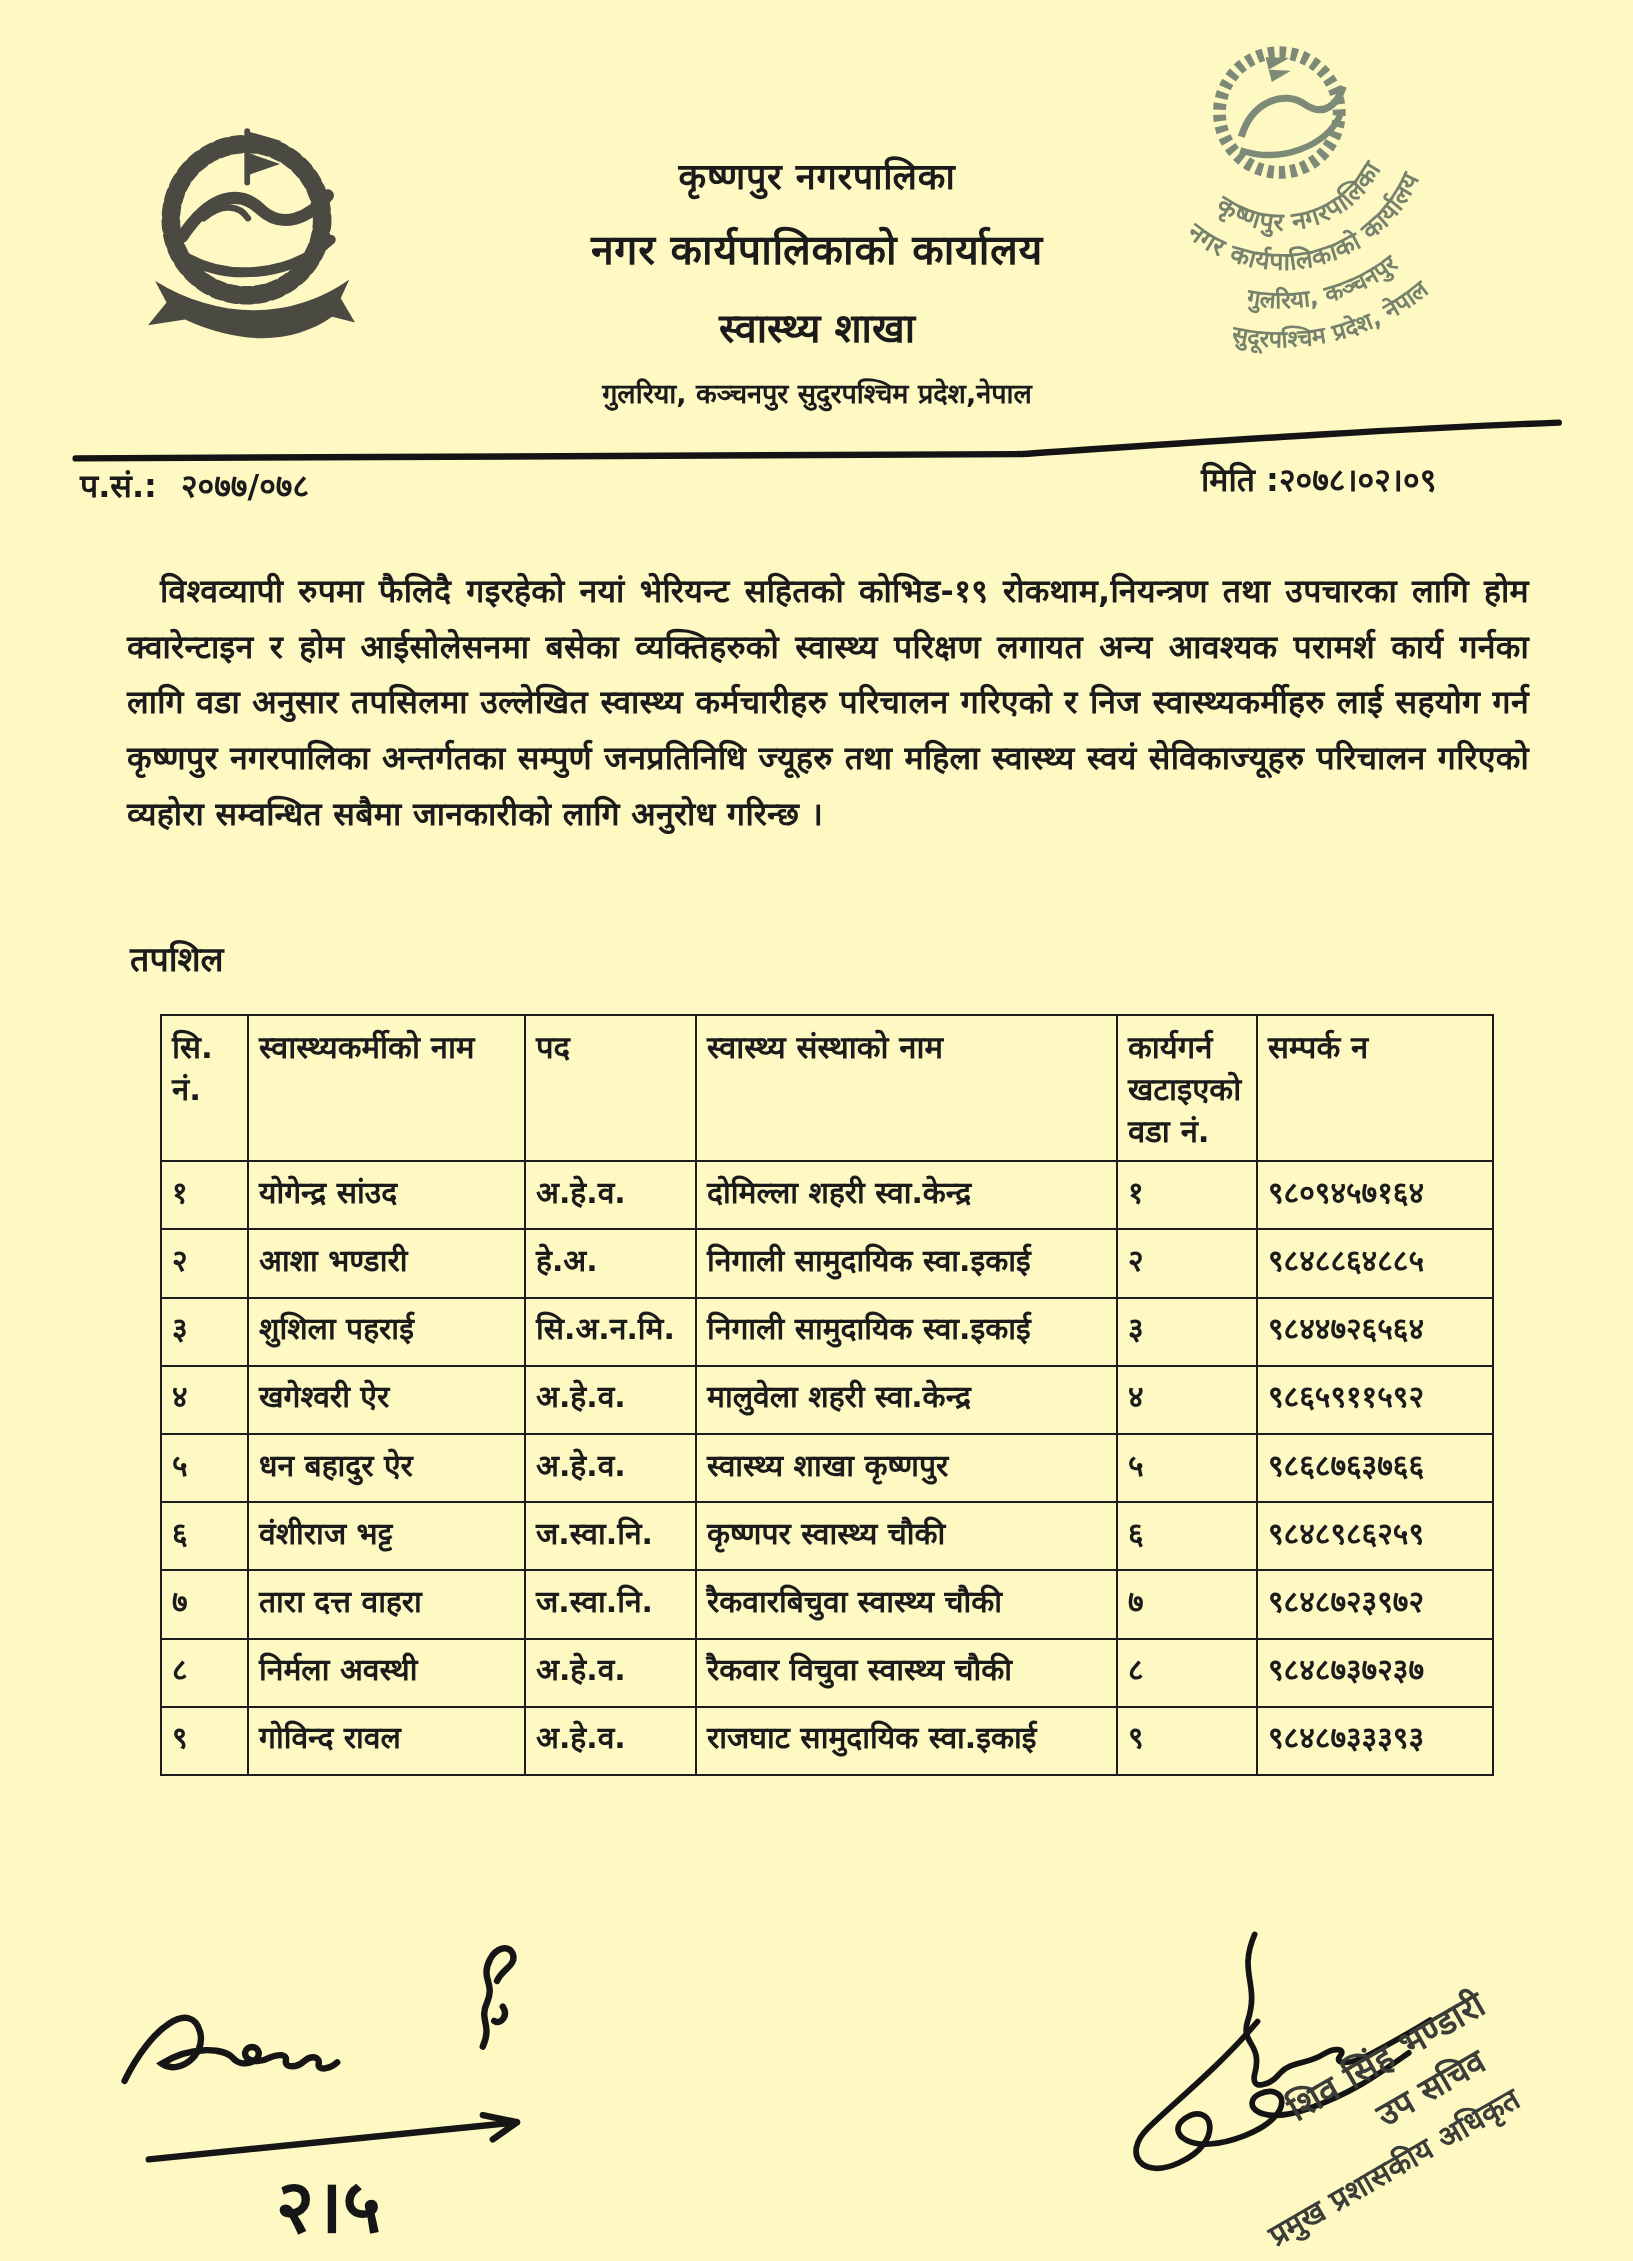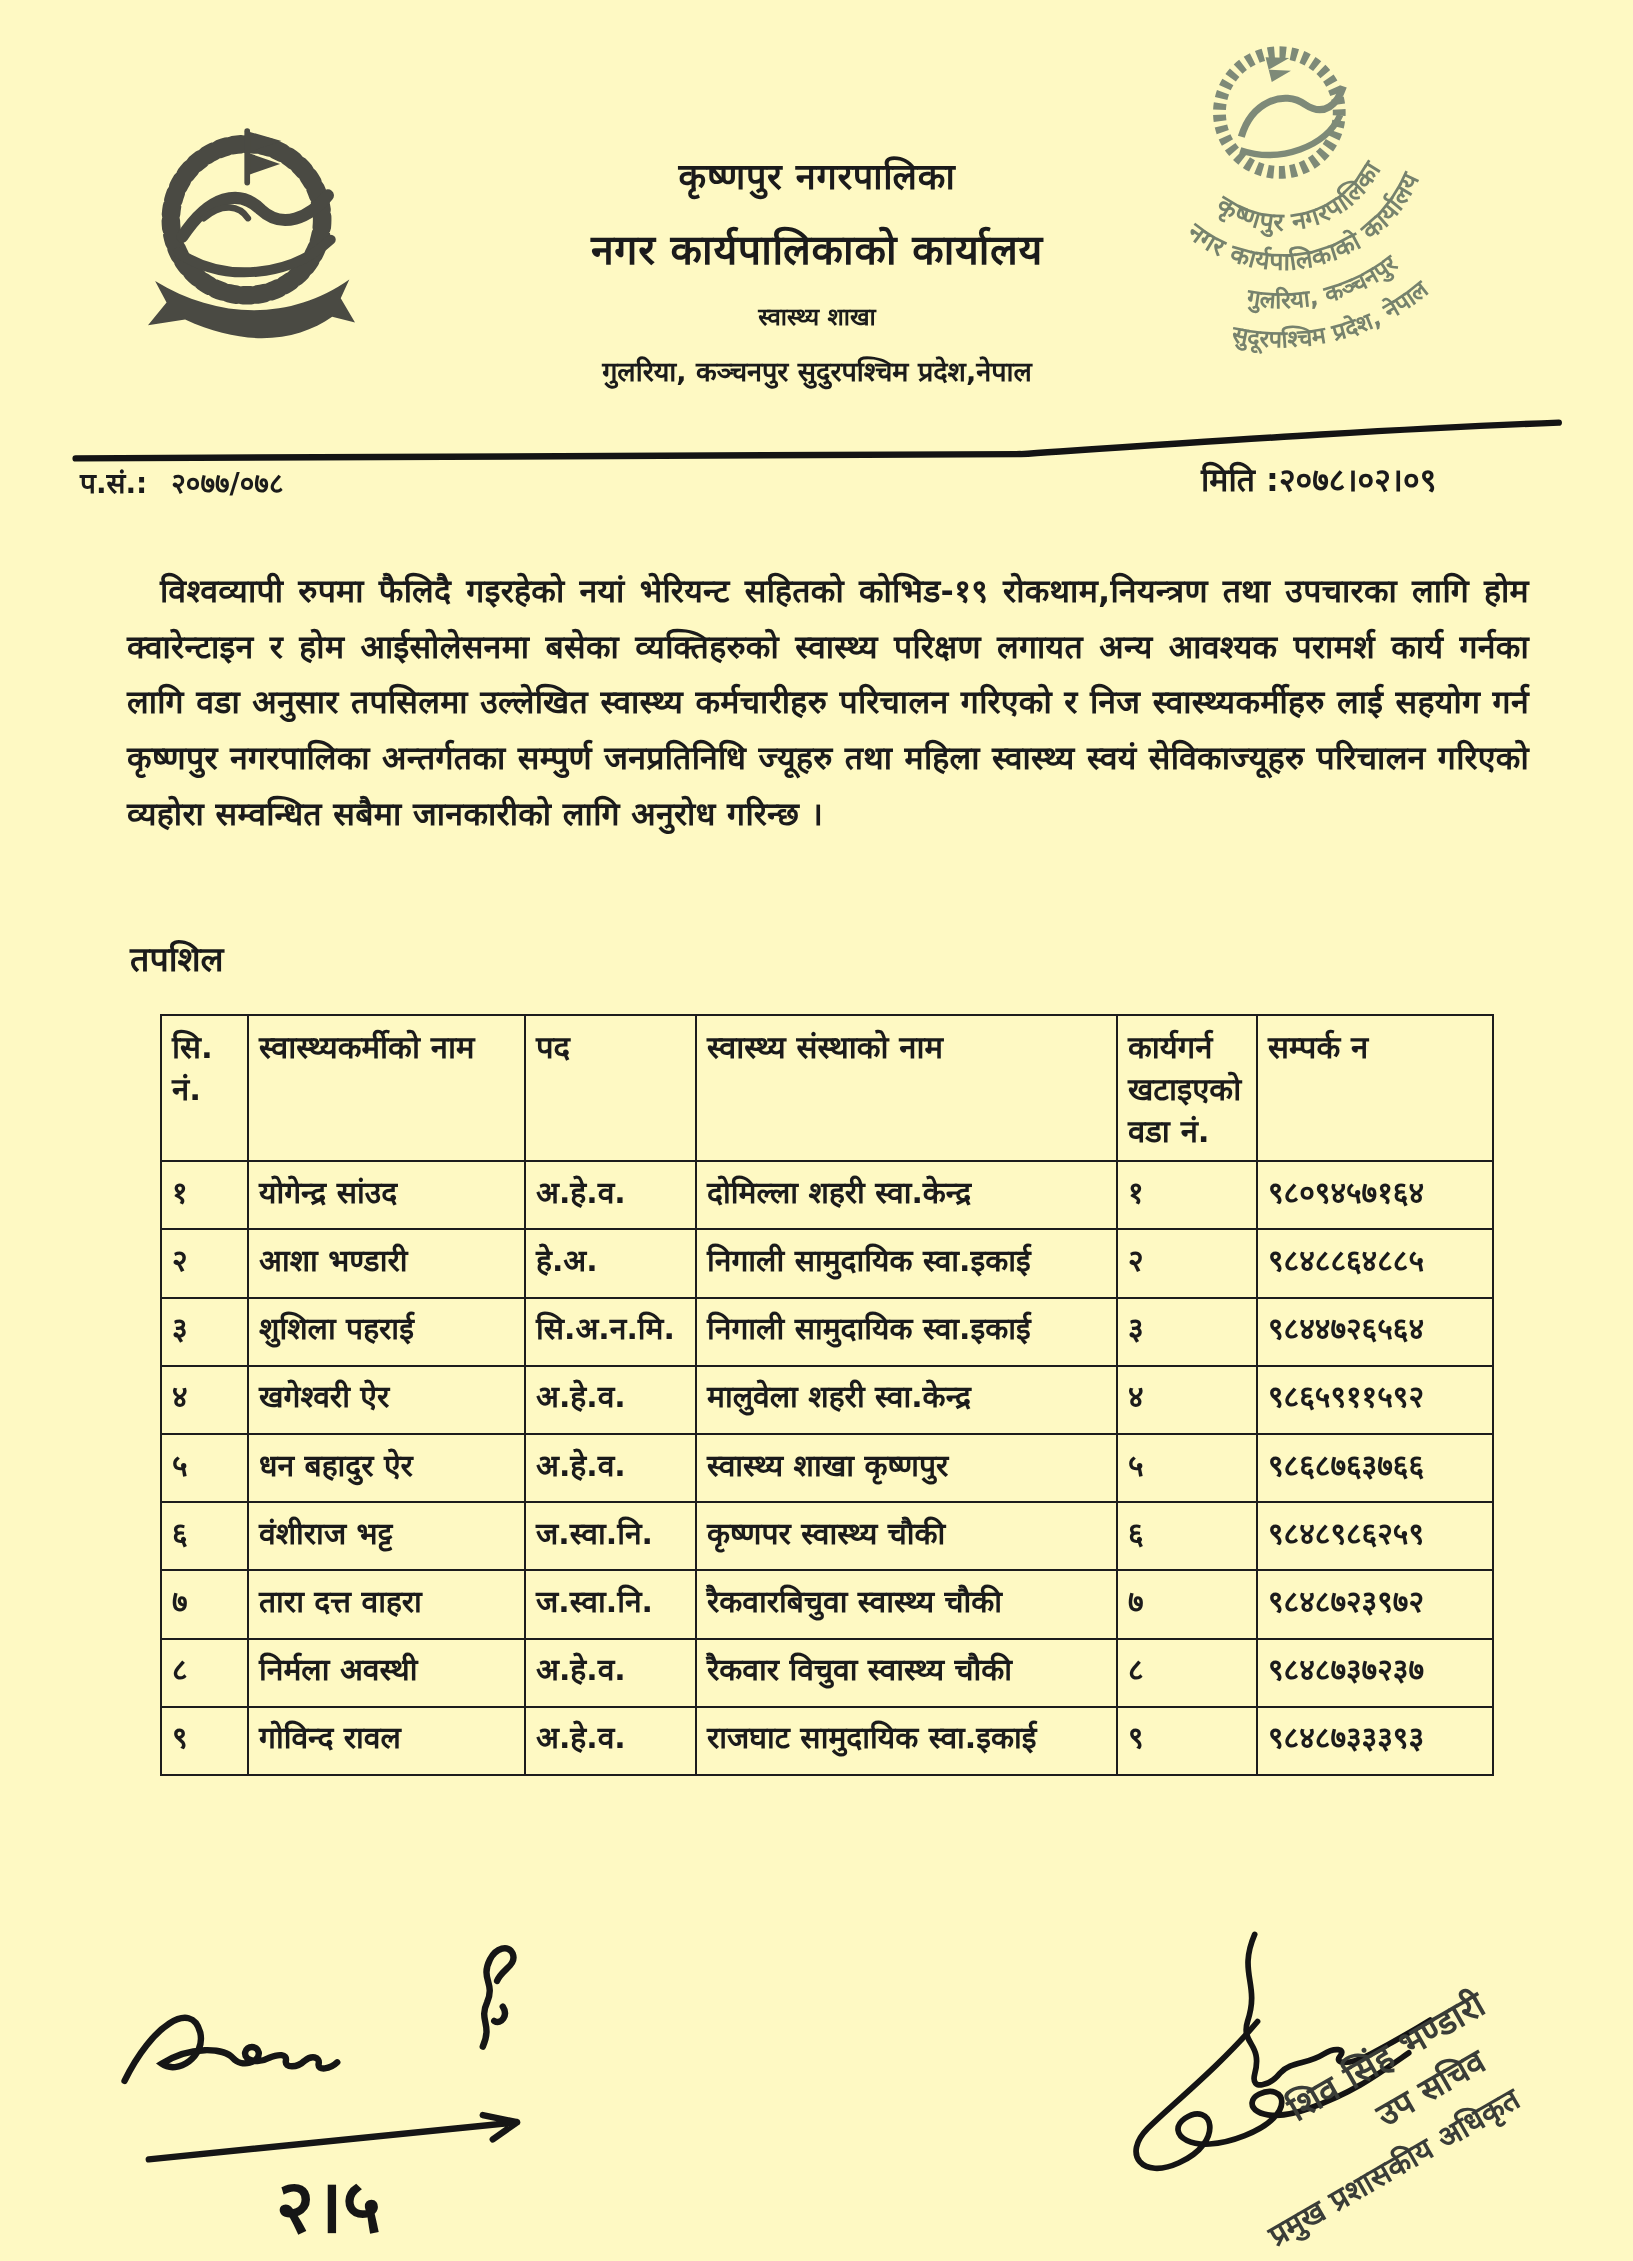--- a/index.html
+++ b/index.html
@@ -6,26 +6,26 @@
   .page{
     position:relative;width:1633px;height:2261px;background:#fef9c3;
     font-family:"DejaVu Sans","Liberation Sans",sans-serif;color:#1b1b1b;
     overflow:hidden;margin:0 auto;
   }
   
   .emblem-left{position:absolute;left:118px;top:111px;width:257px;height:243px;}
   .center-head{position:absolute;left:435px;top:151px;width:764px;text-align:center;font-weight:bold;}
   .h-muni{font-size:36px;letter-spacing:0.7px;}
   .h-office{font-size:41px;margin-top:20px;letter-spacing:0.7px;}
-  .h-section{font-size:24px;margin-top:23px;}
+  .h-section{font-size:40px;margin-top:23px;}
   .h-addr{font-size:27px;margin-top:20px;}
   .stamp-top{position:absolute;left:1105px;top:21.4px;width:385px;height:385px;}
   
   .rule{position:absolute;left:0;top:394px;width:1633px;height:93px;}
-  .ref-left{position:absolute;left:80px;top:463px;font-size:28px;font-weight:bold;}
+  .ref-left{position:absolute;left:80px;top:463px;font-size:32px;font-weight:bold;}
   .ref-left .val{margin-left:24px;}
   .ref-right{position:absolute;left:1201px;top:457px;font-size:32px;font-weight:bold;}
   
   .para{
     position:absolute;left:127px;top:564px;width:1402px;
     font-size:32px;line-height:1.74;font-weight:600;text-align:justify;
     text-indent:33px;letter-spacing:0.3px;
   }
   .tapasil{position:absolute;left:130px;top:935px;font-size:34px;font-weight:bold;}
   

